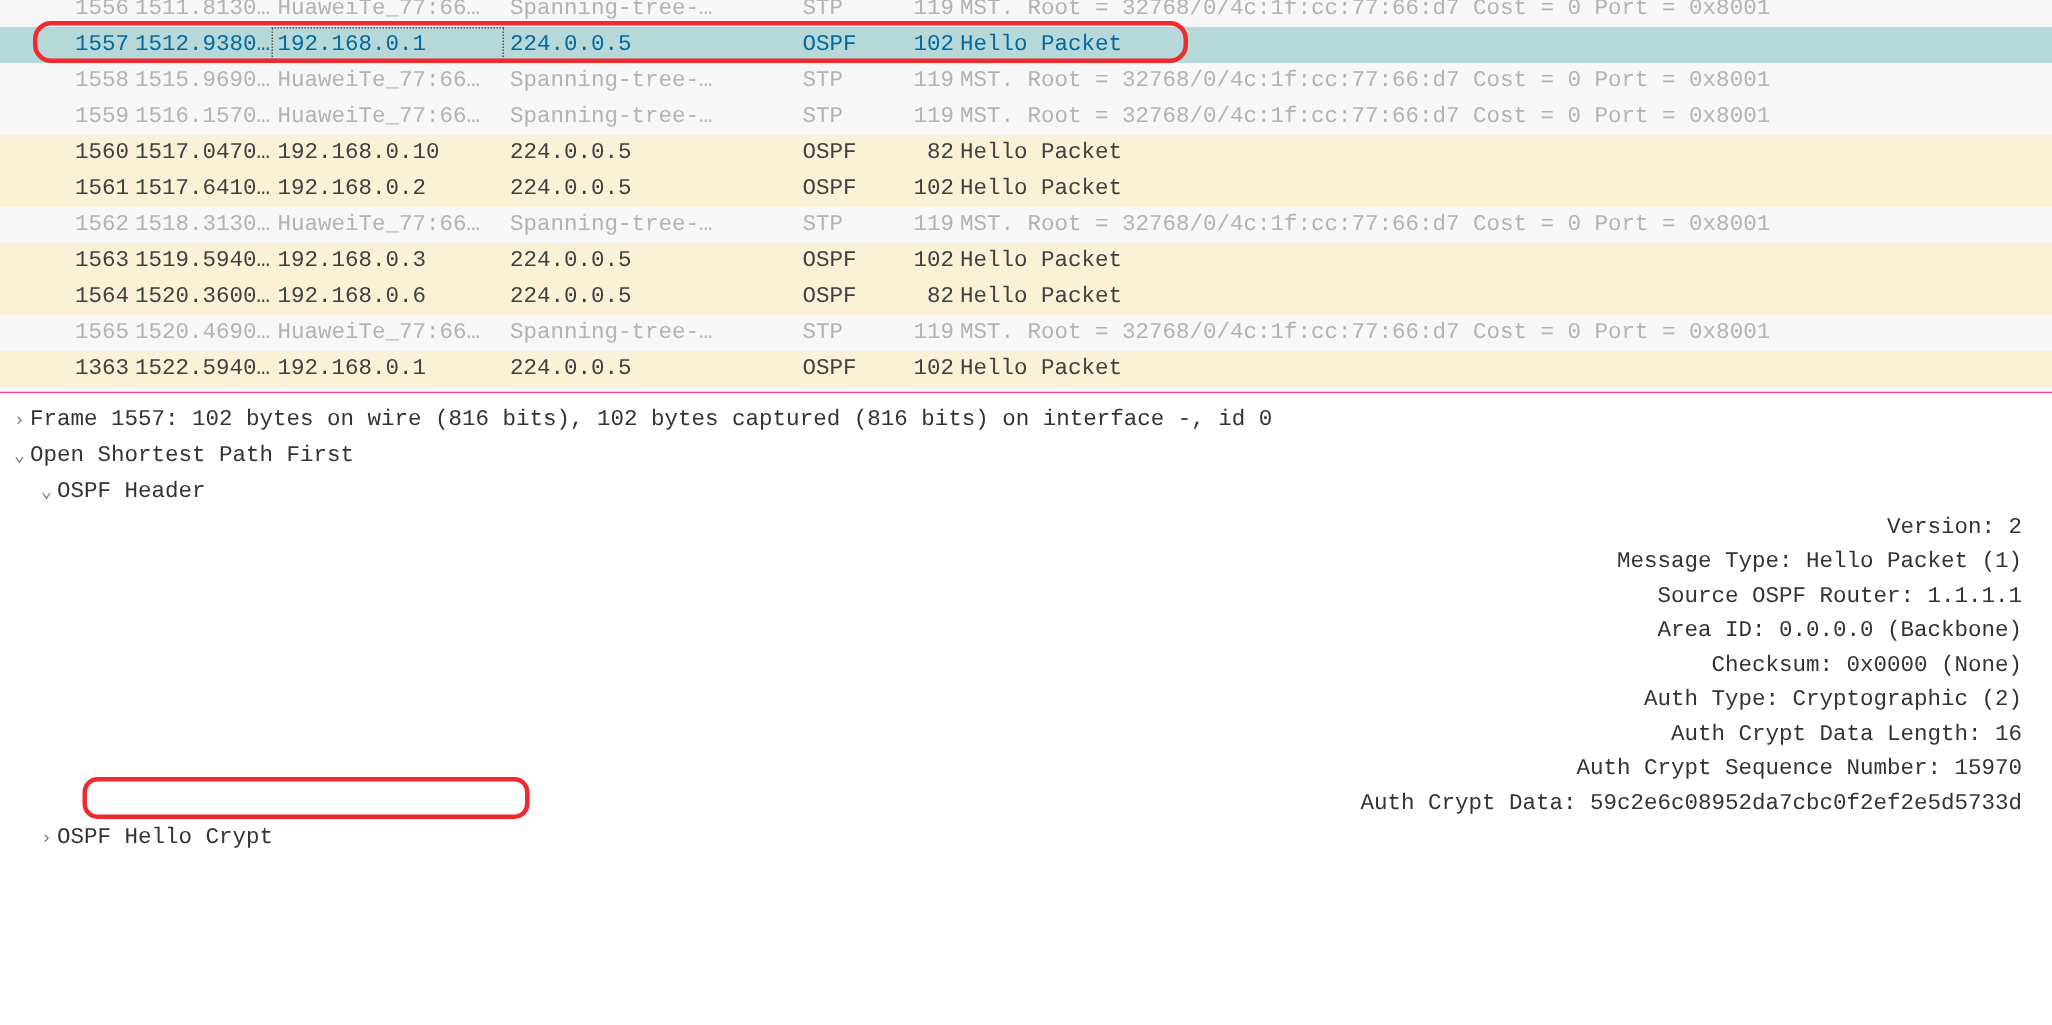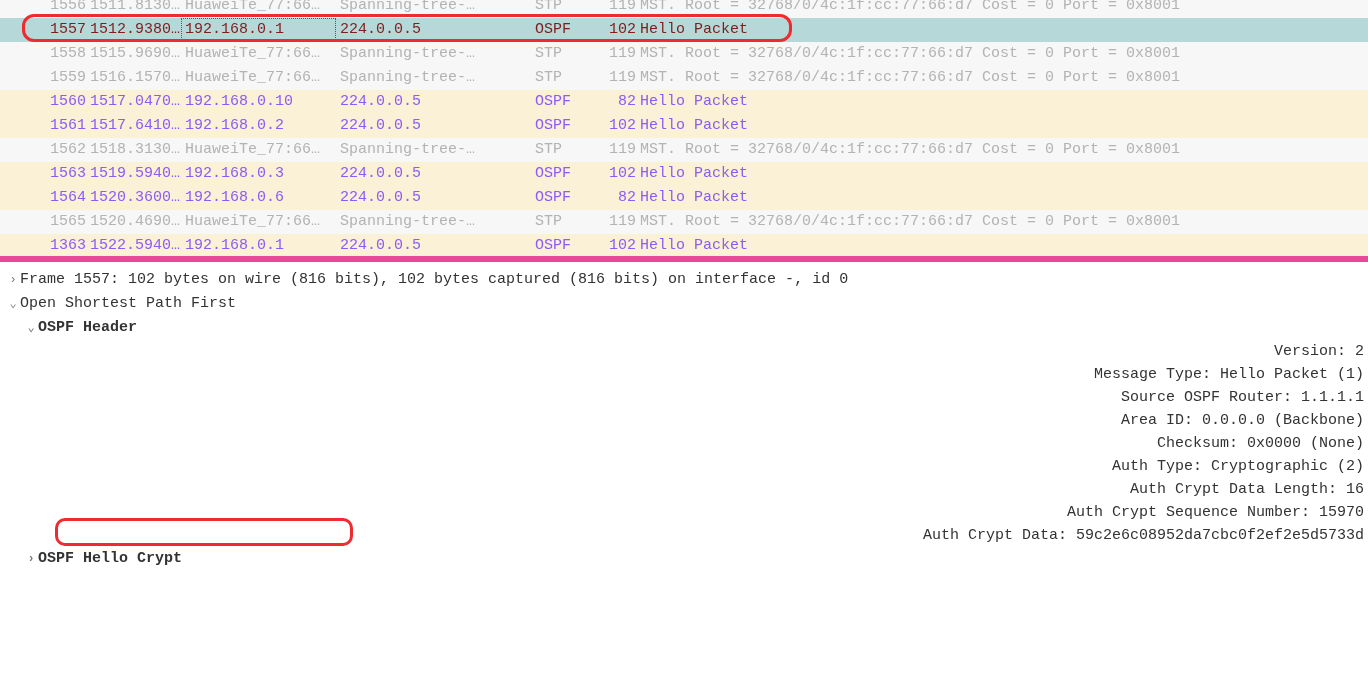--- a/index.html
+++ b/index.html
@@ -12,42 +12,42 @@
     height: 683px;
     overflow: hidden;
     display: flex;
     flex-direction: column;
   }
 
   
   .packet-list {
     flex: 0 0 262px;
     overflow: hidden;
-    border-bottom: 6px solid #ec4899;
+    border-bottom: 1px solid #ec4899;
     position: relative;
   }
   .row {
     display: flex;
     align-items: center;
     height: 24px;
     line-height: 24px;
     white-space: nowrap;
     padding-left: 36px;
   }
   .row .c-no   { width: 50px; text-align: right; }
   .row .c-time { width: 95px; padding-left: 4px; overflow: hidden; }
   .row .c-src  { width: 155px; padding-left: 4px; overflow: hidden; }
   .row .c-dst  { width: 195px; padding-left: 4px; overflow: hidden; }
   .row .c-proto{ width: 65px;  padding-left: 4px; }
   .row .c-len  { width: 40px;  text-align: right; }
   .row .c-info { padding-left: 4px; flex: 1; overflow: hidden; }
 
   .stp  { background: #f7f7f7; color: #b3b3b3; }
-  .ospf { background: #fbf1d6; color: #8b5cf6; }
-  .sel  { background: #b6d8d8; color: #7f1d1d; }
+  .ospf { background: #fbf1d6; color: #404040; }
+  .sel  { background: #b6d8d8; color: #0369a1; }
 
   .hl-top {
     position: absolute;
     left: 22px;
     top: 14px;
     width: 770px;
     height: 28px;
     border: 3px solid #ef2b2f;
     border-radius: 12px;
     pointer-events: none;
@@ -55,31 +55,31 @@
 
   
   .sel .c-src {
     outline: 1px dotted #555;
     outline-offset: -1px;
   }
 
   
   .detail-pane {
     flex: 1;
-    padding: 6px 4px 6px 6px;
+    padding: 6px 20px 6px 6px;
     font-size: 15px;
     line-height: 23px;
     overflow: hidden;
     position: relative;
   }
   .chev { display: inline-block; width: 14px; color: #7a7a7a; font-size: 12px; text-align: center; }
   .chev::before { content: "›"; }
   .chev.open::before { content: "⌄"; }
   .d0 { padding-left: 0; }
-  .d1 { padding-left: 18px; font-weight: bold; }
+  .d1 { padding-left: 18px; }
   .d3 { padding-left: 62px; text-align: right; }
   .line { white-space: pre; }
   .hl-auth {
     position: absolute;
     border: 3px solid #ef2b2f;
     border-radius: 10px;
     left: 55px;
     top: 256px;
     width: 298px;
     height: 28px;

